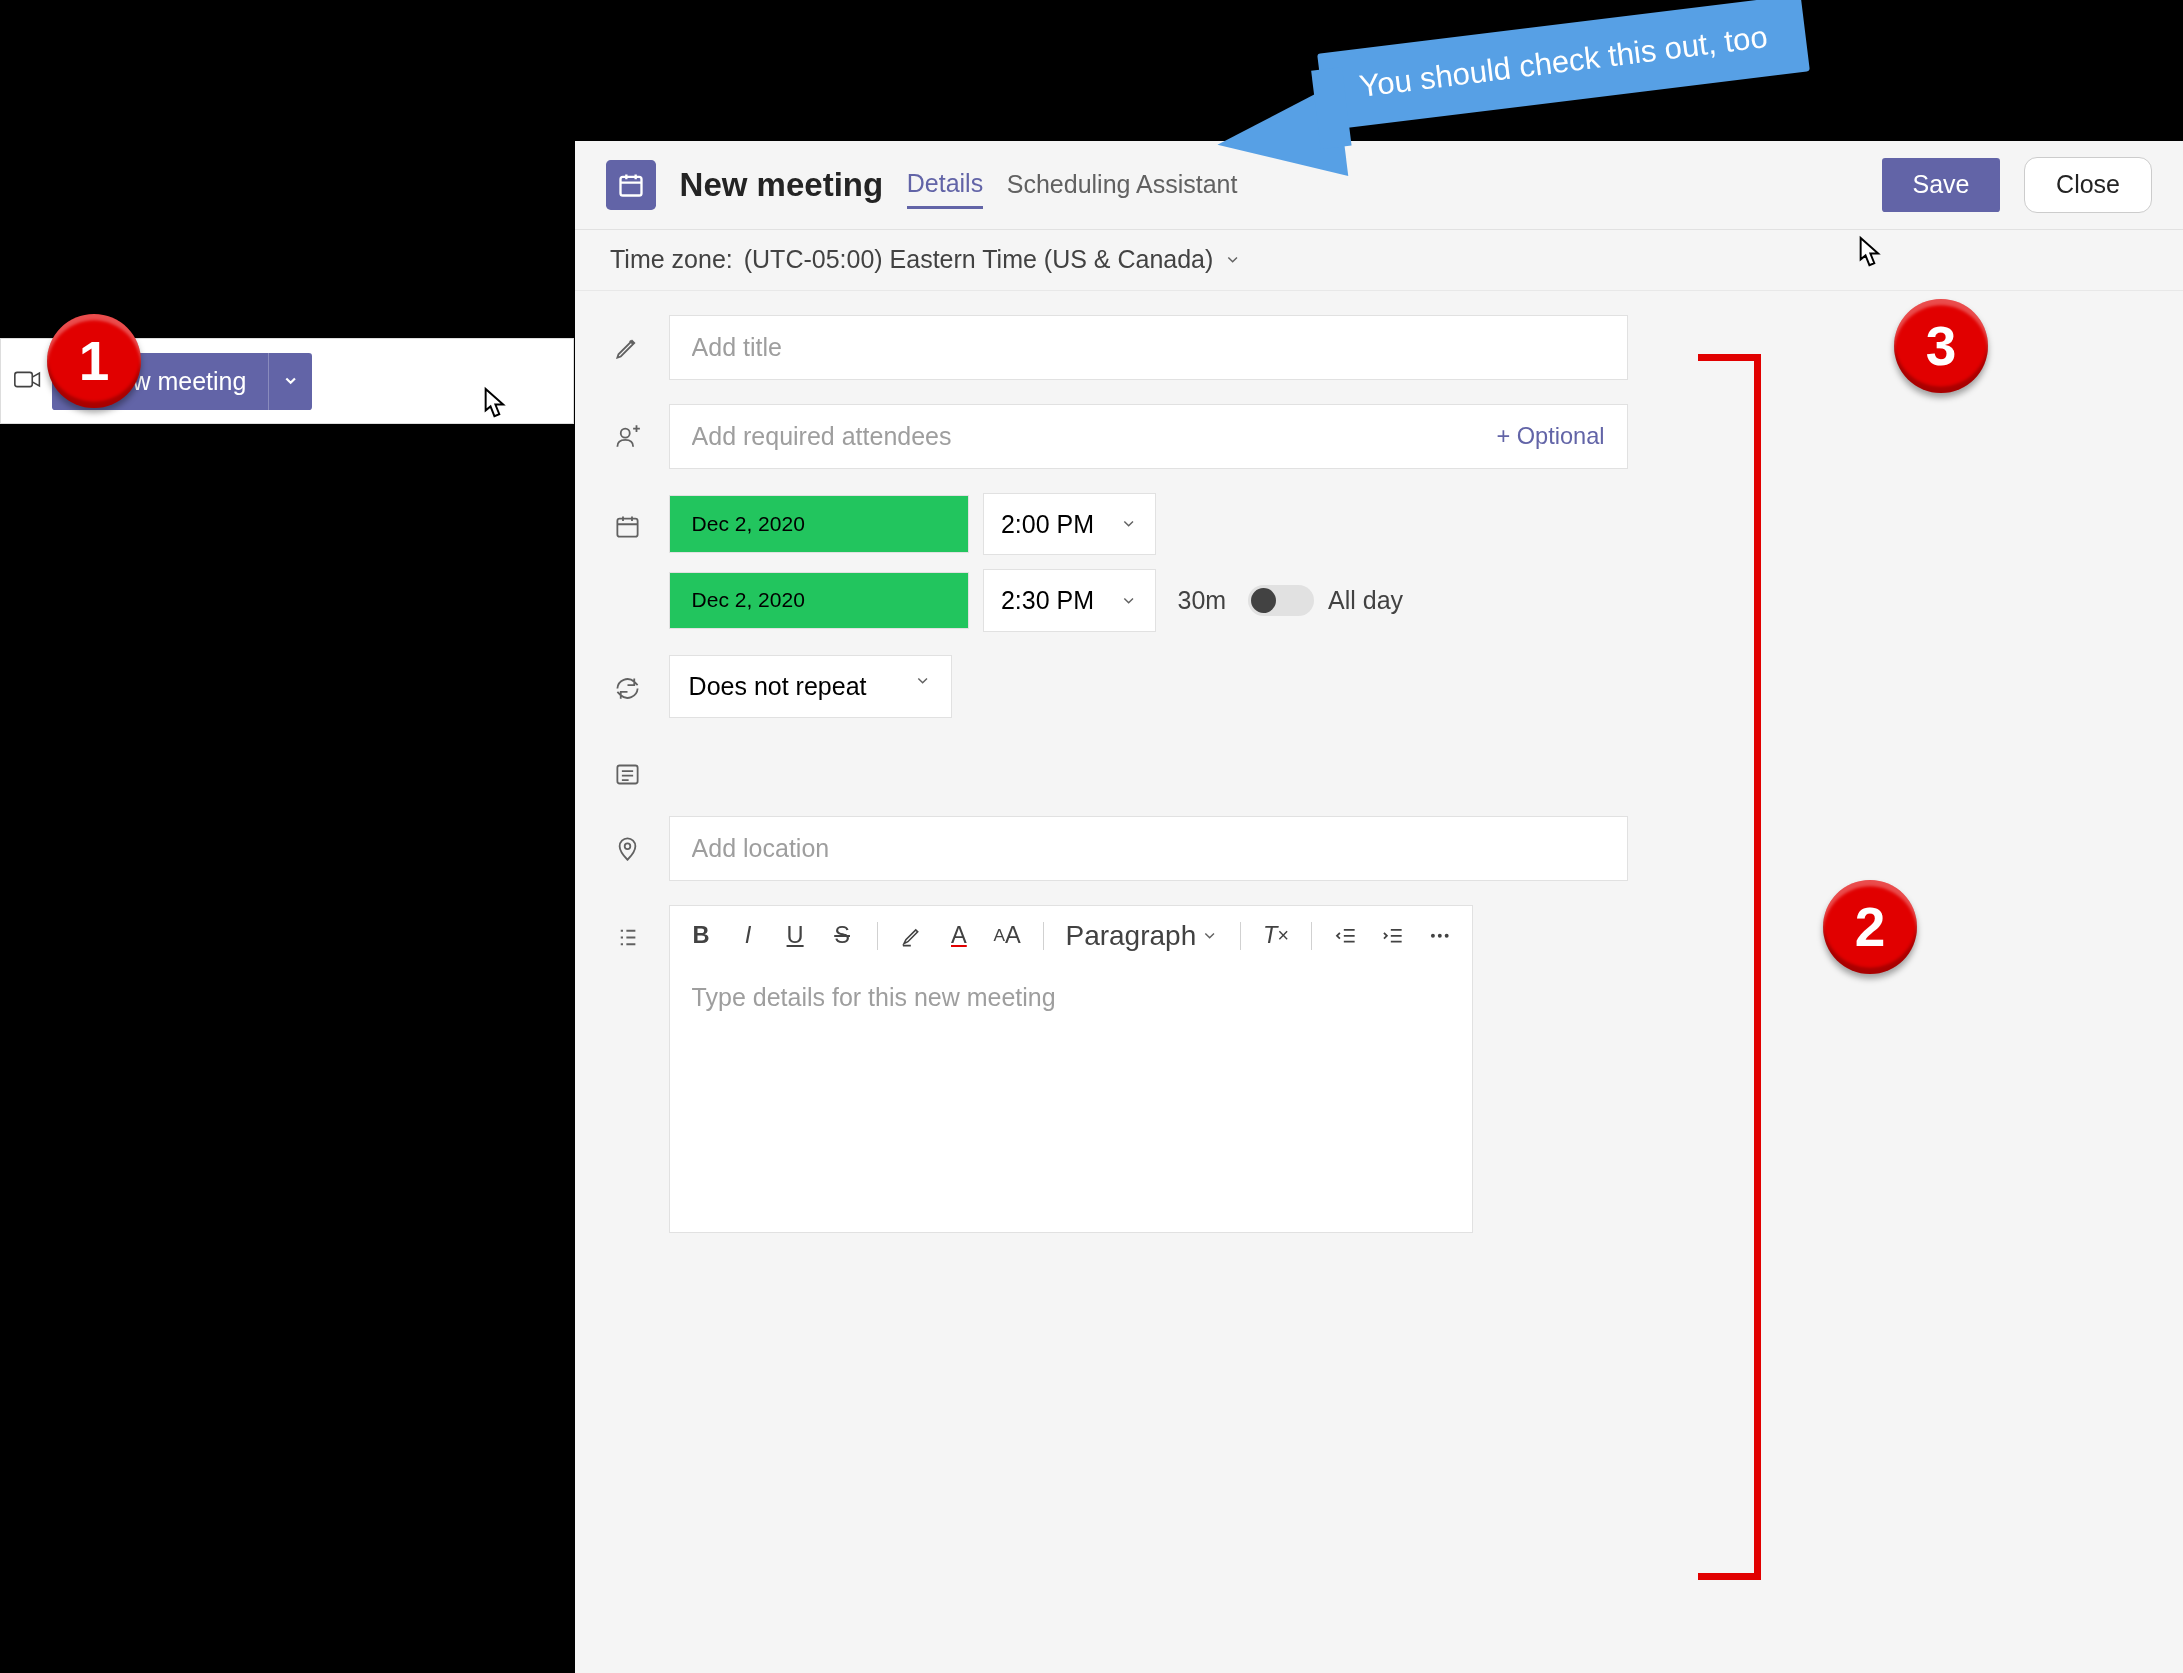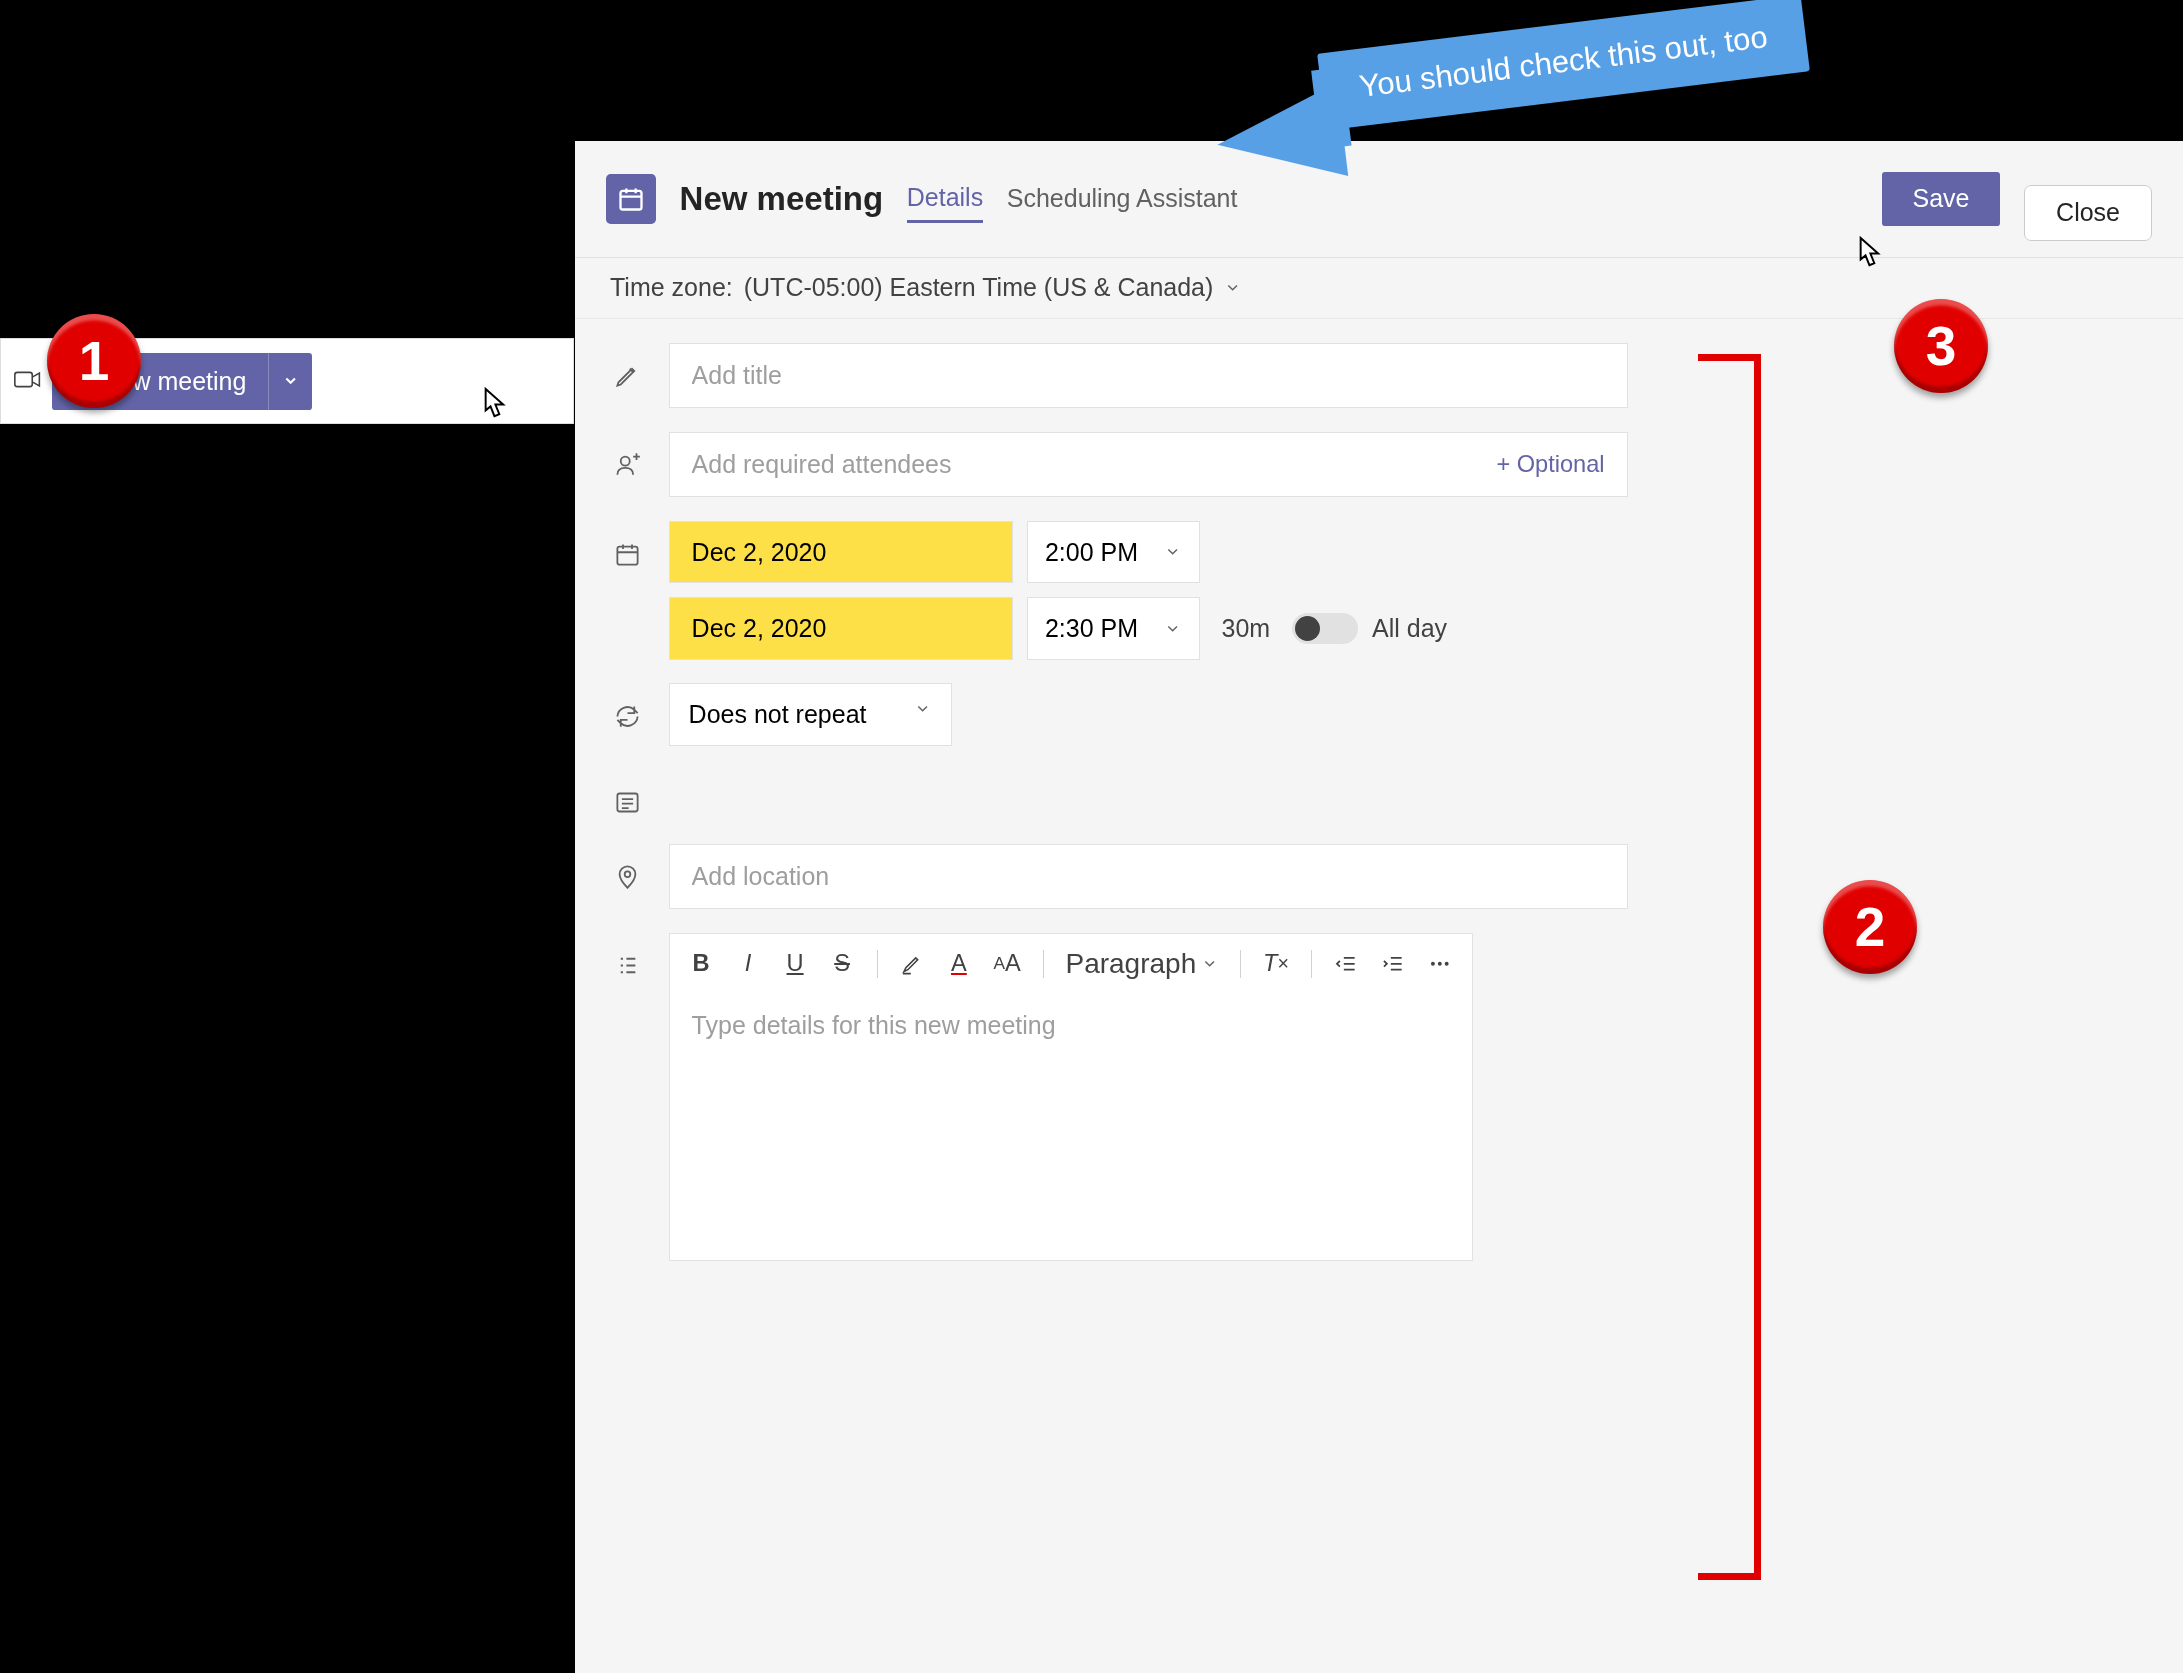--- a/index.html
+++ b/index.html
@@ -105,24 +105,23 @@
     border: none;
     border-radius: 3.1px;
     font-size: 25px;
     cursor: pointer;
   }
   .btn-close {
     padding: 12.6px 31px;
     background: #fff;
     color: #242424;
     border: 0.8px solid #ccc;
-    border-radius: 7px;
+    border-radius: 13px;
     font-size: 25px;
     cursor: pointer;
-    margin-top: 28px;
   }
 
   .tz-row {
     display: flex;
     align-items: center;
     gap: 11px;
     padding: 15.7px 35px;
     font-size: 25px;
     color: #424242;
     border-bottom: 0.8px solid #e8e8e8;
@@ -175,22 +174,22 @@
   }
   .link-optional {
     color: #6264a7;
     font-size: 23.6px;
     cursor: pointer;
   }
 
   .date-row { display:flex; flex-direction:column; gap:14px; flex:1; max-width:959px;}
   .date-line { display:flex; gap:14px; align-items:center; }
   .date-box {
-    background:#fde047; border:0.8px solid #e1e1e1; padding:15.7px 22px;
-    font-size:25px; width:344px;
+    background:#22c55e; border:0.8px solid #e1e1e1; padding:15.7px 22px;
+    font-size:21px; width:300px;
   }
   .time-box {
     background:#fff; border:0.8px solid #e1e1e1; padding:15.7px 17.3px;
     font-size:25px; width:173px; display:flex; align-items:center; justify-content:space-between;
   }
   .duration { font-size:25px; color:#424242; padding:0 7.9px;}
   .toggle {
     width:66px; height:31px; border-radius:15.7px; background:#e1e1e1;
     display:flex; align-items:center; padding:3.1px; cursor:pointer;
   }

